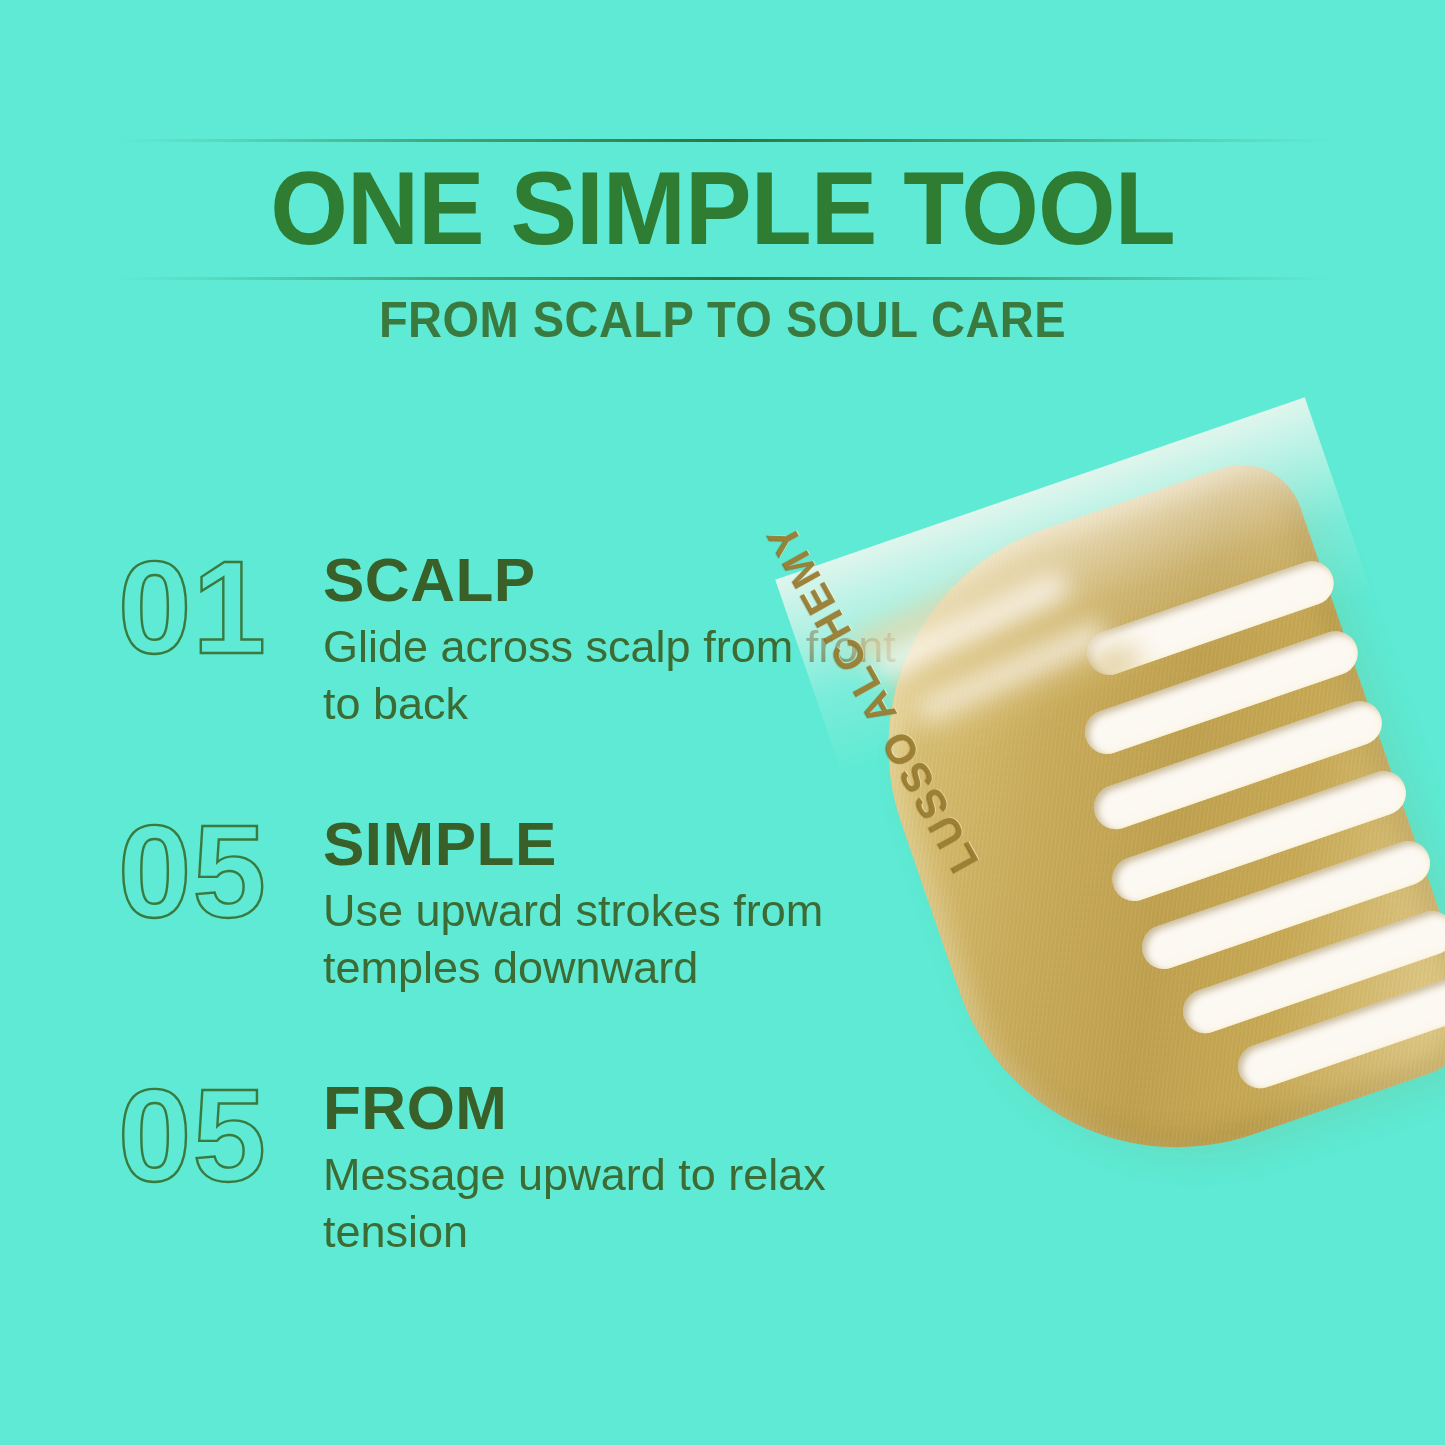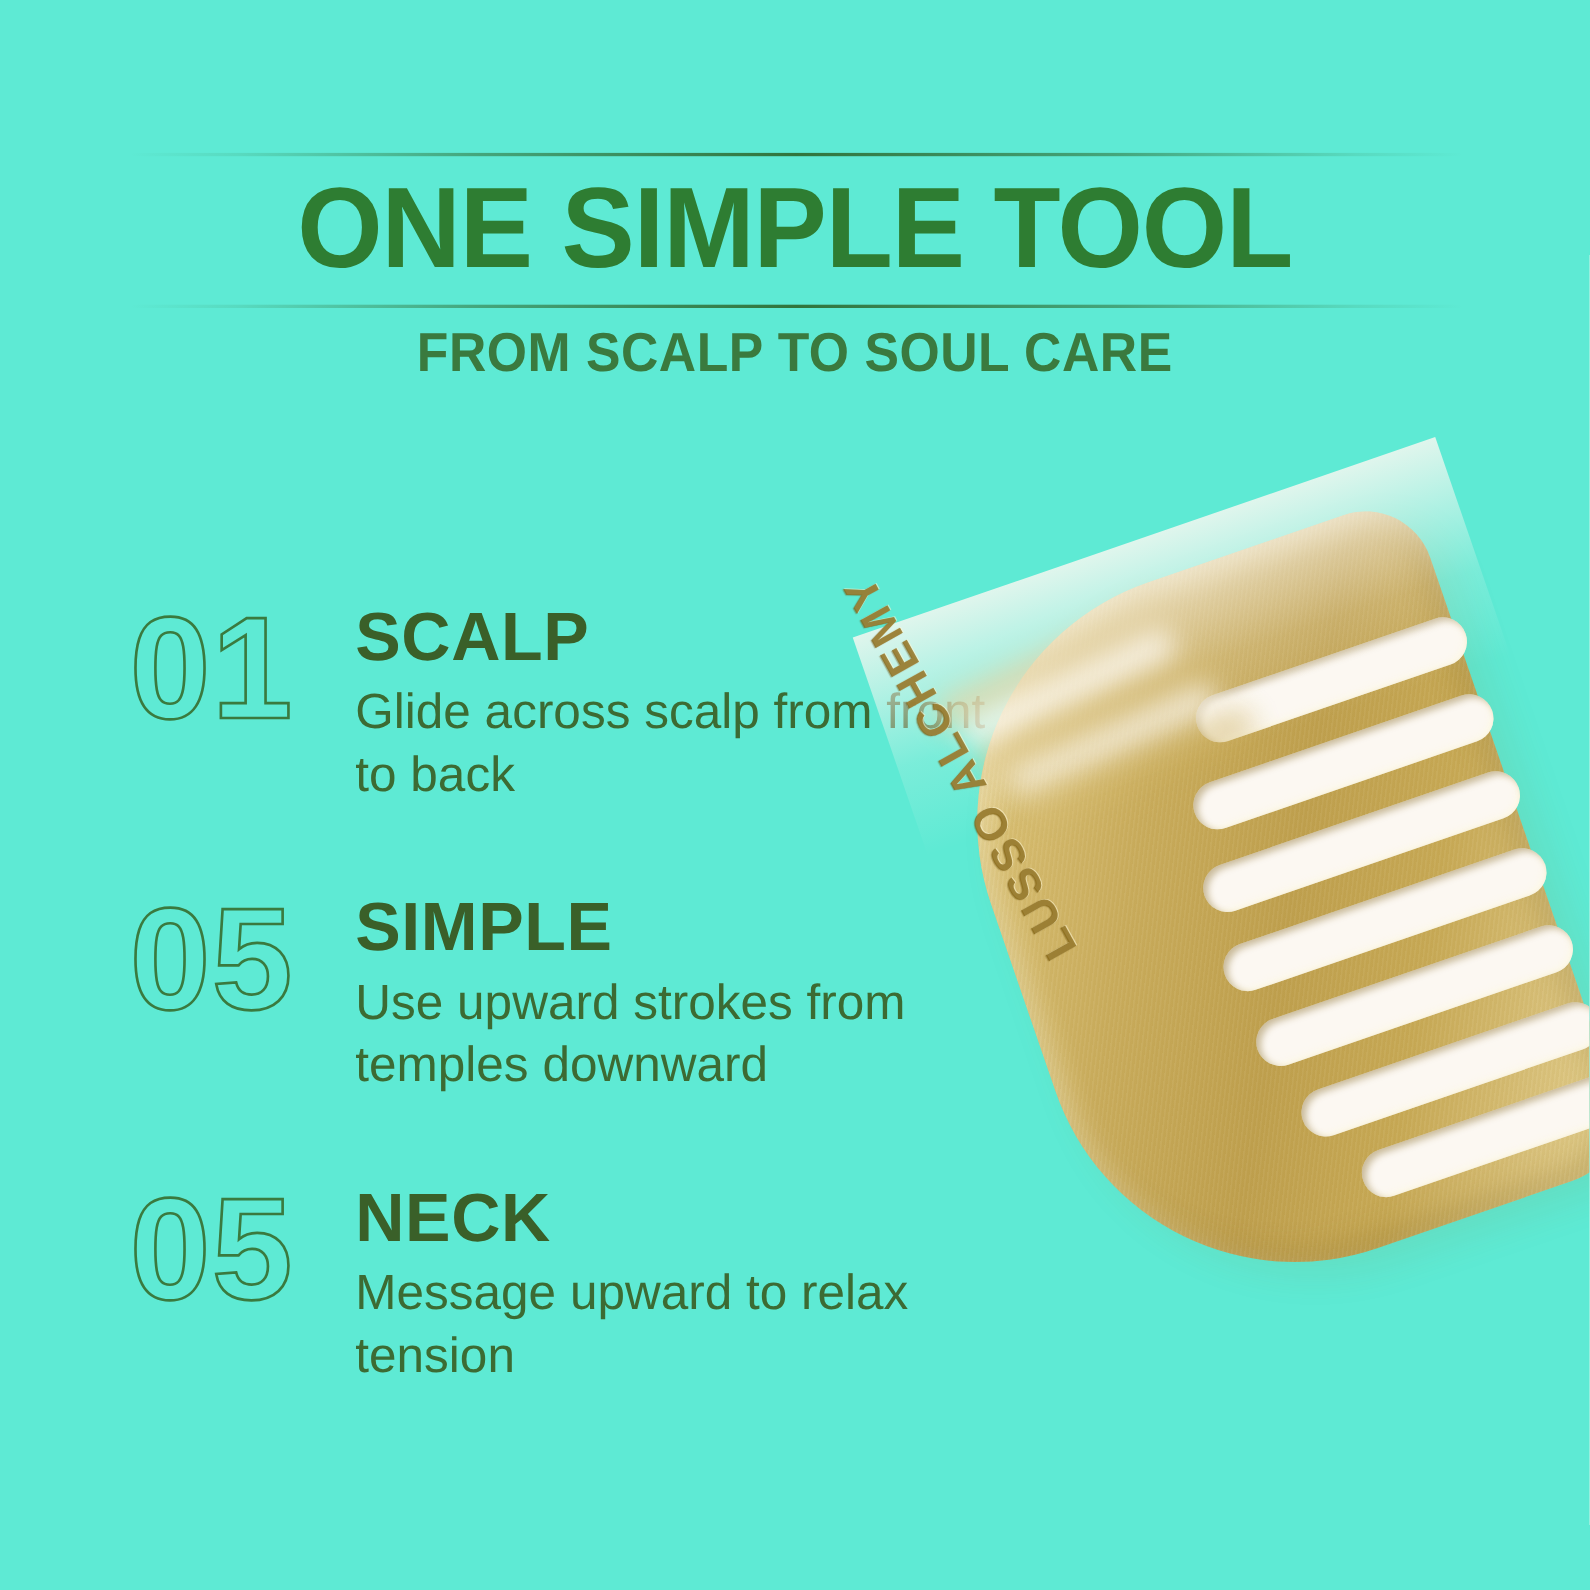--- a/index.html
+++ b/index.html
@@ -279,21 +279,21 @@
       <div class="step-num">05</div>
       <div class="step-body">
         <div class="step-title">SIMPLE</div>
         <div class="step-desc">Use upward strokes from temples downward</div>
       </div>
     </div>
 
     <div class="step">
       <div class="step-num">05</div>
       <div class="step-body">
-        <div class="step-title">NECK</div>
+        <div class="step-title">FROM</div>
         <div class="step-desc">Message upward to relax tension</div>
       </div>
     </div>
 
   </div>
 
   <div class="product">
     <div class="comb-wrap">
       <div class="comb">
 

